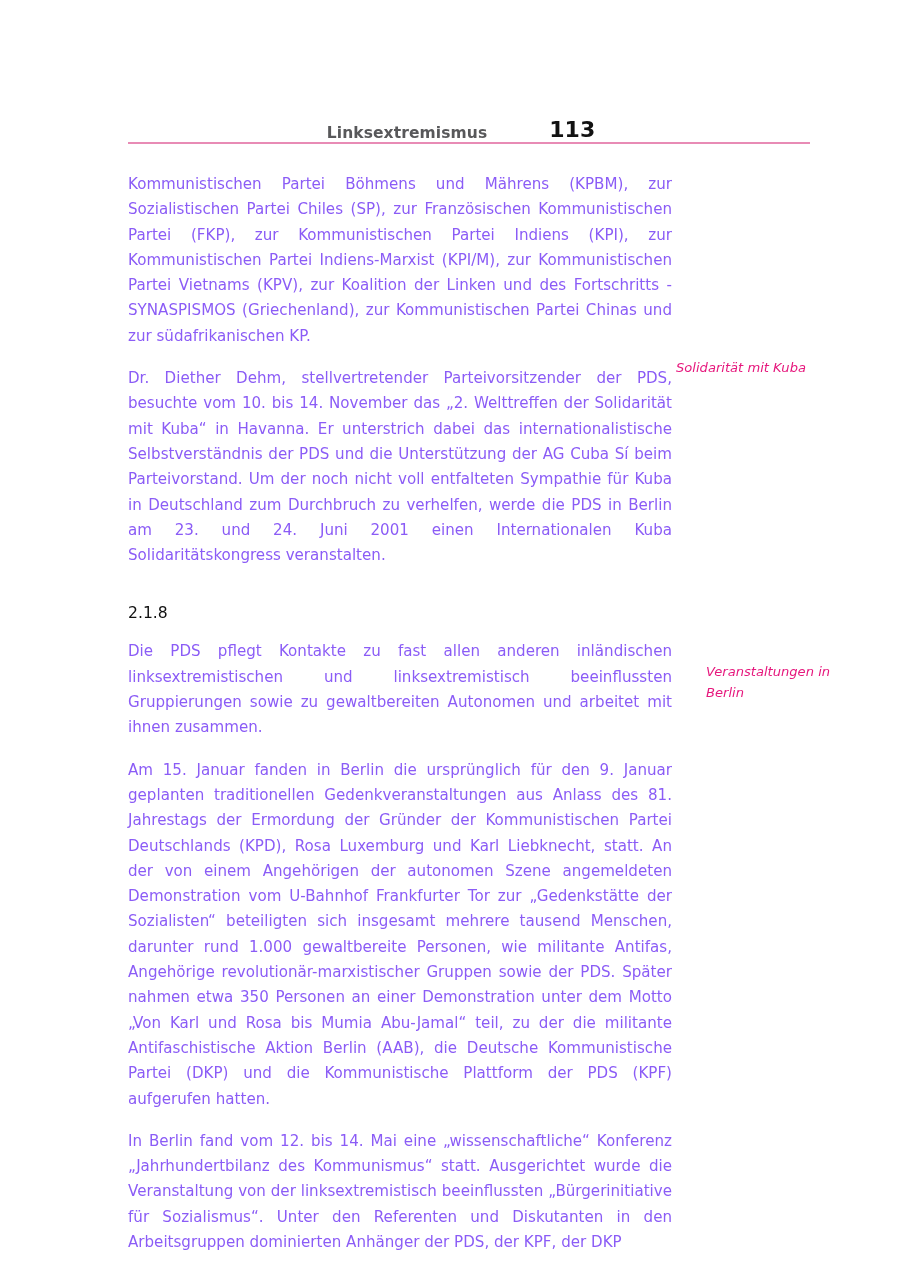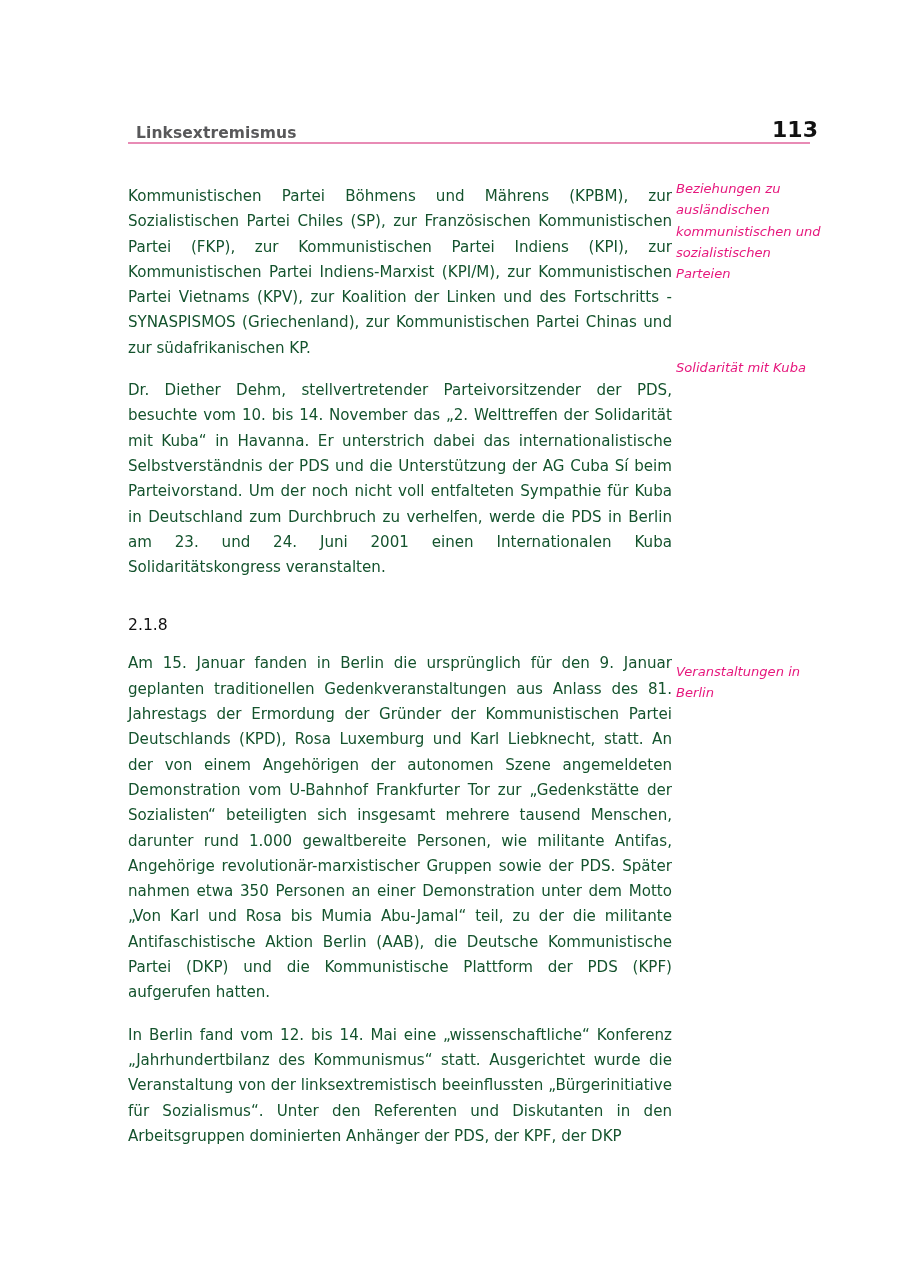--- a/index.html
+++ b/index.html
@@ -17,27 +17,27 @@
     width: 900px;
     height: 1273px;
     margin: 0 auto;
     background: #ffffff;
     overflow: hidden;
   }
 
   
   .page-header {
     position: absolute;
-    left: 136px;
+    left: 120px;
     top: 112px;
     width: 682px;
     height: 30px;
     display: flex;
     align-items: flex-end;
-    justify-content: space-between;
+    justify-content: center;
   }
   .header-title {
     font-size: 15.5px;
     font-weight: bold;
     color: #58585a;
     letter-spacing: 0.1px;
     white-space: nowrap;
   }
   .header-folio {
     font-size: 22px;
@@ -56,26 +56,26 @@
   }
 
   
   .text-column {
     position: absolute;
     left: 128px;
     top: 172px;
     width: 544px;
   }
   .body-par {
-    margin: 12px 0 17px 0;
+    margin: 0 0 17px 0;
     font-size: 15.1px;
     line-height: 25.3px;
     text-align: justify;
     text-justify: inter-word;
-    color: #14532d;
+    color: #8b5cf6;
     hyphens: manual;
   }
   .body-par:last-child {
     margin-bottom: 0;
   }
 
   .section-heading {
     margin: 33px 0 14px 0;
     font-size: 15.6px;
     line-height: 24px;
@@ -99,21 +99,21 @@
     left: 676px;
     width: 150px;
     font-size: 13.1px;
     line-height: 21.3px;
     font-style: italic;
     color: #e6187d;
     text-align: left;
   }
   .note-1 { top: 178px; }
   .note-2 { top: 357px; }
-  .note-3 { top: 661px; }
+  .note-3 { top: 661px; margin-left: 30px; }
 </style>
 </head>
 <body>
 
 <div class="page">
 
   <div class="page-header">
     <span class="header-title">Linksextremismus</span>
     <span class="header-folio">113</span>
   </div>
@@ -122,26 +122,26 @@
   <div class="text-column">
 
     <p class="body-par">Kommunistischen Partei Böhmens und Mährens (KPBM), zur Sozialistischen Partei Chiles (SP), zur Französischen Kommunistischen Partei (FKP), zur Kommunistischen Partei Indiens (KPI), zur Kommunistischen Partei Indiens-Marxist (KPI/M), zur Kommunistischen Partei Vietnams (KPV), zur Koalition der Linken und des Fortschritts - SYNASPISMOS (Griechenland), zur Kommunistischen Partei Chinas und zur südafrikanischen KP.</p>
 
     <p class="body-par">Dr. Diether Dehm, stellvertretender Parteivorsitzender der PDS, besuchte vom 10. bis 14. November das „2. Welttreffen der Solidarität mit Kuba“ in Havanna. Er unterstrich dabei das internationalistische Selbstverständnis der PDS und die Unterstützung der AG Cuba Sí beim Parteivorstand. Um der noch nicht voll entfalteten Sympathie für Kuba in Deutschland zum Durchbruch zu verhelfen, werde die PDS in Berlin am 23. und 24. Juni 2001 einen Internationalen Kuba Solidaritätskongress veranstalten.</p>
 
     <h2 class="section-heading">
       <span class="heading-number">2.1.8</span>
     </h2>
 
+    <p class="body-par">Die PDS pflegt Kontakte zu fast allen anderen inländischen linksextremistischen und linksextremistisch beeinflussten Gruppierungen sowie zu gewaltbereiten Autonomen und arbeitet mit ihnen zusammen.</p>
 
     <p class="body-par">Am 15. Januar fanden in Berlin die ursprünglich für den 9. Januar geplanten traditionellen Gedenkveranstaltungen aus Anlass des 81. Jahrestags der Ermordung der Gründer der Kommunistischen Partei Deutschlands (KPD), Rosa Luxemburg und Karl Liebknecht, statt. An der von einem Angehörigen der autonomen Szene angemeldeten Demonstration vom U-Bahnhof Frankfurter Tor zur „Gedenkstätte der Sozialisten“ beteiligten sich insgesamt mehrere tausend Menschen, darunter rund 1.000 gewaltbereite Personen, wie militante Antifas, Angehörige revolutionär-marxistischer Gruppen sowie der PDS. Später nahmen etwa 350 Personen an einer Demonstration unter dem Motto „Von Karl und Rosa bis Mumia Abu-Jamal“ teil, zu der die militante Antifaschistische Aktion Berlin (AAB), die Deutsche Kommunistische Partei (DKP) und die Kommunistische Plattform der PDS (KPF) aufgerufen hatten.</p>
 
     <p class="body-par">In Berlin fand vom 12. bis 14. Mai eine „wissenschaftliche“ Konferenz „Jahrhundertbilanz des Kommunismus“ statt. Ausgerichtet wurde die Veranstaltung von der linksextremistisch beeinflussten „Bürgerinitiative für Sozialismus“. Unter den Referenten und Diskutanten in den Arbeitsgruppen dominierten Anhänger der PDS, der KPF, der DKP</p>
 
   </div>
 
-  <div class="margin-note note-1">Beziehungen zu ausländischen kommunistischen und sozialistischen Parteien</div>
 
   <div class="margin-note note-2">Solidarität mit Kuba</div>
 
   <div class="margin-note note-3">Veranstaltungen in Berlin</div>
 
 </div>
 
 </body></html>

